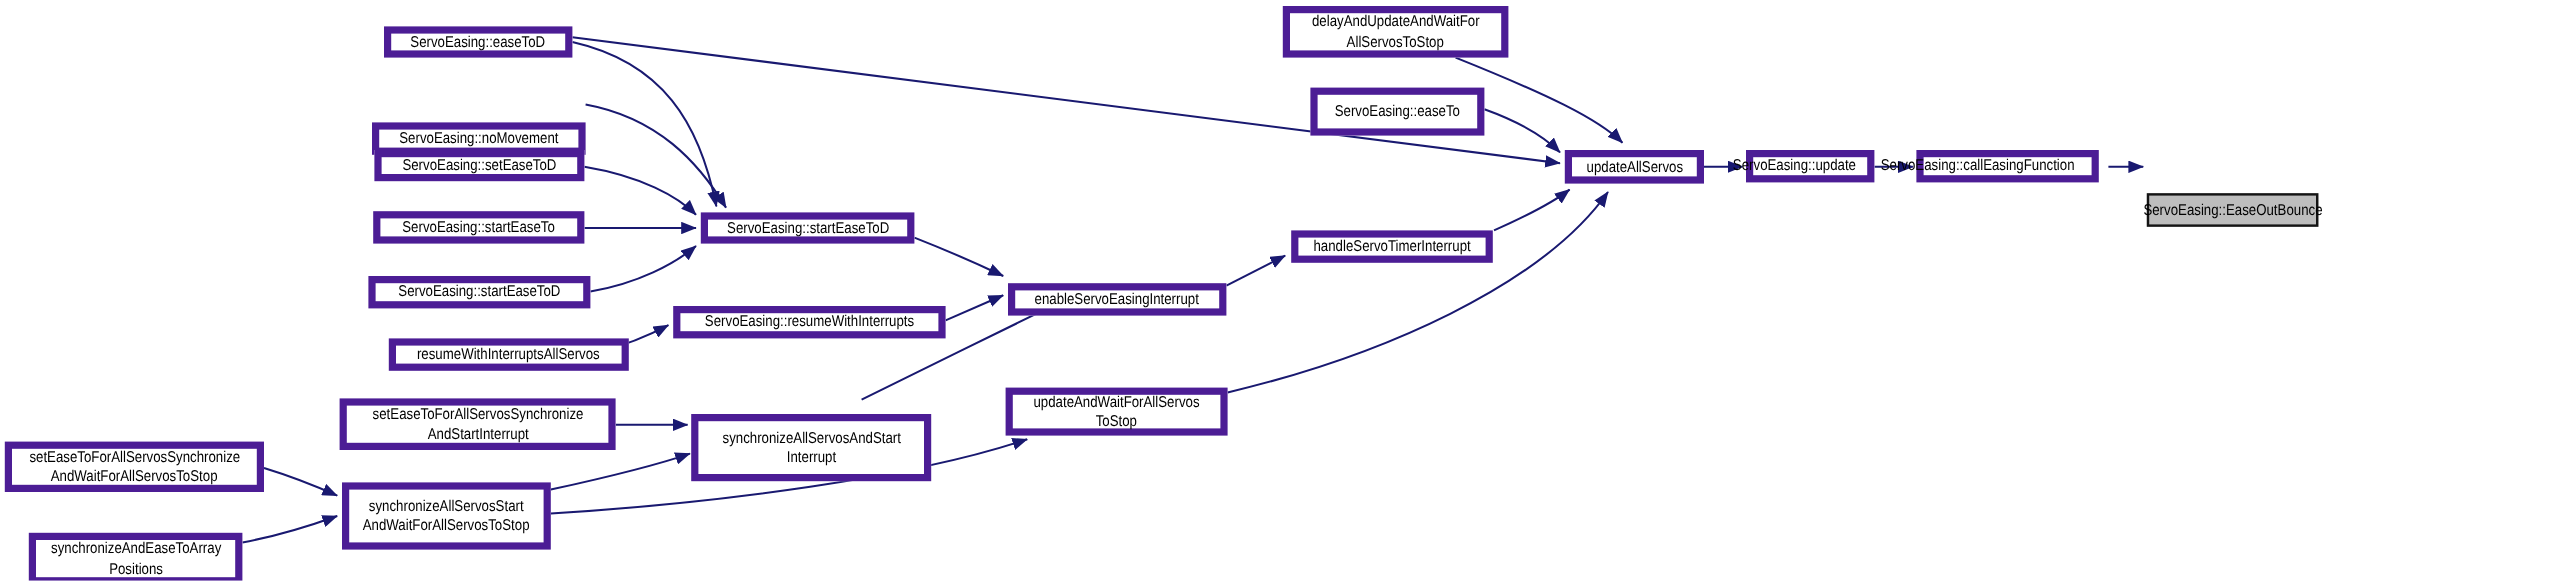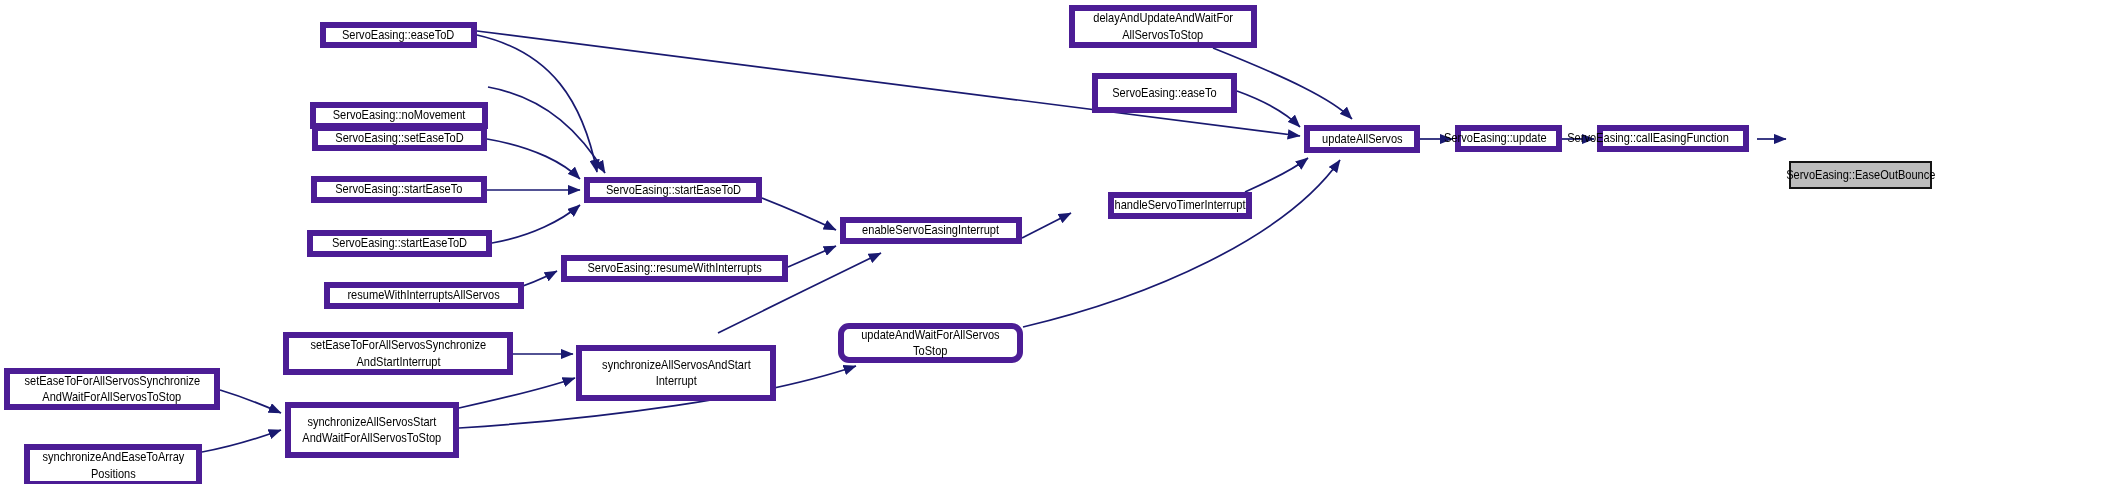--- a/index.html
+++ b/index.html
@@ -112,35 +112,35 @@
         <span class="ln">ServoEasing::resumeWithInterrupts</span>
       </div>
       <div class="node" style="left: 576px; top: 345px; width: 200px; height: 56px;">
         <span class="ln">synchronizeAllServosAndStart</span>
         <span class="ln">Interrupt</span>
       </div>
       <div class="node" style="left: 285px; top: 402px; width: 174px; height: 56px;">
         <span class="ln">synchronizeAllServosStart</span>
         <span class="ln">AndWaitForAllServosToStop</span>
       </div>
-      <div class="node" style="left: 840px; top: 217px; width: 182px; height: 27px;">
+      <div class="node" style="left: 840px; top: 236px; width: 182px; height: 27px;">
         <span class="ln">enableServoEasingInterrupt</span>
       </div>
-      <div class="node" style="left: 838px; top: 323px; width: 185px; height: 40px; border-radius: 11px;">
+      <div class="node" style="left: 838px; top: 323px; width: 185px; height: 40px;">
         <span class="ln">updateAndWaitForAllServos</span>
         <span class="ln">ToStop</span>
       </div>
       <div class="node" style="left: 1069px; top: 5px; width: 188px; height: 43px;">
         <span class="ln">delayAndUpdateAndWaitFor</span>
         <span class="ln">AllServosToStop</span>
       </div>
       <div class="node" style="left: 1092px; top: 73px; width: 145px; height: 40px;">
         <span class="ln">ServoEasing::easeTo</span>
       </div>
-      <div class="node" style="left: 1076px; top: 192px; width: 144px; height: 27px; margin-left: 32px;">
+      <div class="node" style="left: 1076px; top: 192px; width: 168px; height: 27px;">
         <span class="ln">handleServoTimerInterrupt</span>
       </div>
       <div class="node" style="left: 1304px; top: 125px; width: 116px; height: 28px;">
         <span class="ln">updateAllServos</span>
       </div>
       <div class="node" style="left: 1455px; top: 125px; width: 107px; height: 27px; align-items: flex-end;">
         <span class="ln">ServoEasing::update</span>
       </div>
       <div class="node" style="left: 1597px; top: 125px; width: 152px; height: 27px; align-items: flex-end;">
         <span class="ln">ServoEasing::callEasingFunction</span>

